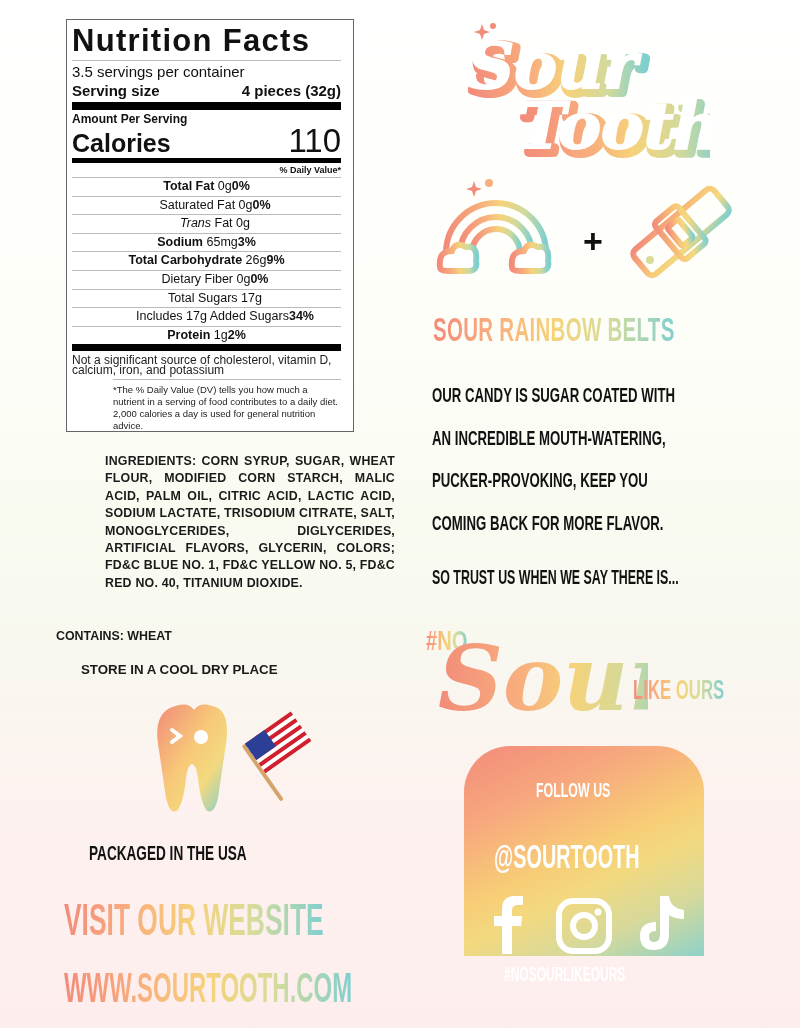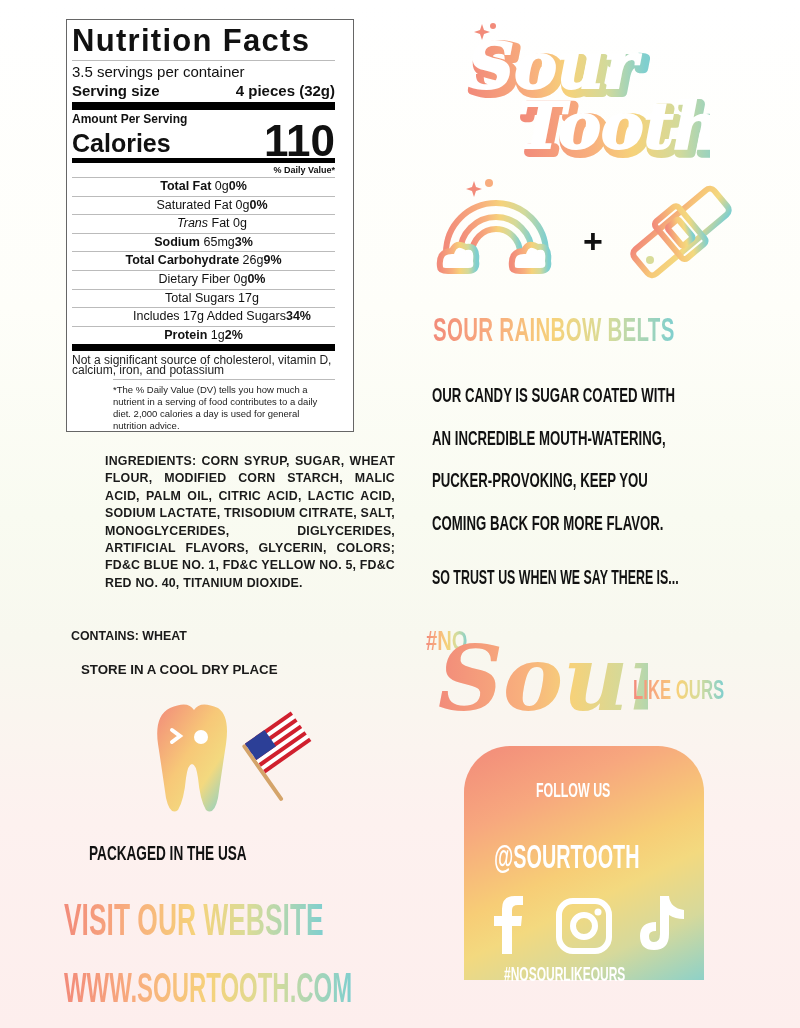--- a/index.html
+++ b/index.html
@@ -17,56 +17,56 @@
     font-family: "Liberation Sans", sans-serif;
     font-weight: 700;
     transform-origin: left top;
     display: inline-block;
     white-space: nowrap;
   }
 
   
   .nf {
     position: absolute; left: 66px; top: 19px; width: 288px; height: 413px;
-    border: 1.5px solid #666; background: #fff; padding: 2px 18px 0 5px; color: #111;
+    border: 1.5px solid #666; background: #fff; padding: 2px 12px 0 5px; color: #111;
   }
   .nf-title { font-size: 31px; font-weight: 900; letter-spacing: 1.3px; line-height: 38px; white-space: nowrap; font-family: "Liberation Sans", sans-serif; }
   .hair { border-top: 1px solid #bbb; }
   .thick { height: 8px; background: #000; }
   .mid { height: 4px; background: #000; }
   .nf-row { display: flex; justify-content: center; align-items: baseline; font-size: 12.5px; line-height: 17.6px; border-top: 1px solid #bbb; }
   .nf-row b { font-weight: 700; }
   .ind1 { padding-left: 17px; }
   .ind2 { padding-left: 37px; }
   .servings { font-size: 15px; line-height: 18px; margin-top: 2px; }
   .servsize { display: flex; justify-content: space-between; font-size: 15px; font-weight: 700; line-height: 19px; }
   .amount { font-size: 12px; font-weight: 700; line-height: 13px; margin-top: 3px; }
   .cal { display: flex; justify-content: space-between; align-items: flex-end; line-height: 26px; margin-bottom: 2px; }
   .cal .lbl { font-size: 25px; font-weight: 900; }
-  .cal .num { font-size: 44px; font-weight: 700; line-height: 30px; }
+  .cal .num { font-size: 33px; font-weight: 400; line-height: 30px; }
   .dvh { text-align: right; font-size: 9px; font-weight: 700; line-height: 14px; }
   .foot1 { font-size: 12px; line-height: 10px; padding: 4px 0 4px 0; color: #222; }
   .foot2 { font-size: 9.5px; line-height: 12px; padding: 4px 0 0 0; color: #222; border-top: 1px solid #bbb; margin-left: 41px; }
 
   
   .ingr { position: absolute; left: 65px; top: 453px; width: 290px; font-size: 12.4px; font-weight: 700; line-height: 17.4px; text-align: justify; color: #1a1a1a; letter-spacing: 0.2px; margin-left: 40px; }
-  .contains { position: absolute; left: 71px; top: 629px; font-size: 12.4px; font-weight: 700; color: #1a1a1a; }
+  .contains { position: absolute; left: 56px; top: 629px; font-size: 12.4px; font-weight: 700; color: #1a1a1a; }
   .store { position: absolute; left: 81px; top: 662px; font-size: 13.3px; font-weight: 700; color: #1a1a1a; }
 
   
   .logo { position: absolute; left: 460px; top: 20px; width: 250px; height: 140px; }
 
   .plus { position: absolute; left: 583px; top: 224px; font-size: 34px; font-weight: 900; color: #111; line-height: 34px; }
 
   .rainbow-title { position: absolute; left: 433px; top: 311px; font-size: 33px; letter-spacing: 0.5px; }
   .desc { position: absolute; left: 432px; top: 374px; font-size: 20px; line-height: 42.5px; color: #111; }
   .trust { position: absolute; left: 432px; top: 566px; font-size: 20px; color: #111; }
 
   .social {
-    position: absolute; left: 464px; top: 746px; width: 240px; height: 234px;
+    position: absolute; left: 464px; top: 746px; width: 240px; height: 210px;
     border-radius: 46px 46px 0 0;
     background: linear-gradient(155deg, #f28b7a 0%, #f7a77e 25%, #f7cd76 50%, #f3d97f 62%, #d6d99b 80%, #8ed1c8 100%);
   }
 
   .pkg { position: absolute; left: 89px; top: 842px; font-size: 20px; color: #111; }
   .visit { position: absolute; left: 64px; top: 895px; font-size: 44px; }
   .url { position: absolute; left: 64px; top: 964px; font-size: 42px; }
 </style>
 </head>
 <body>

